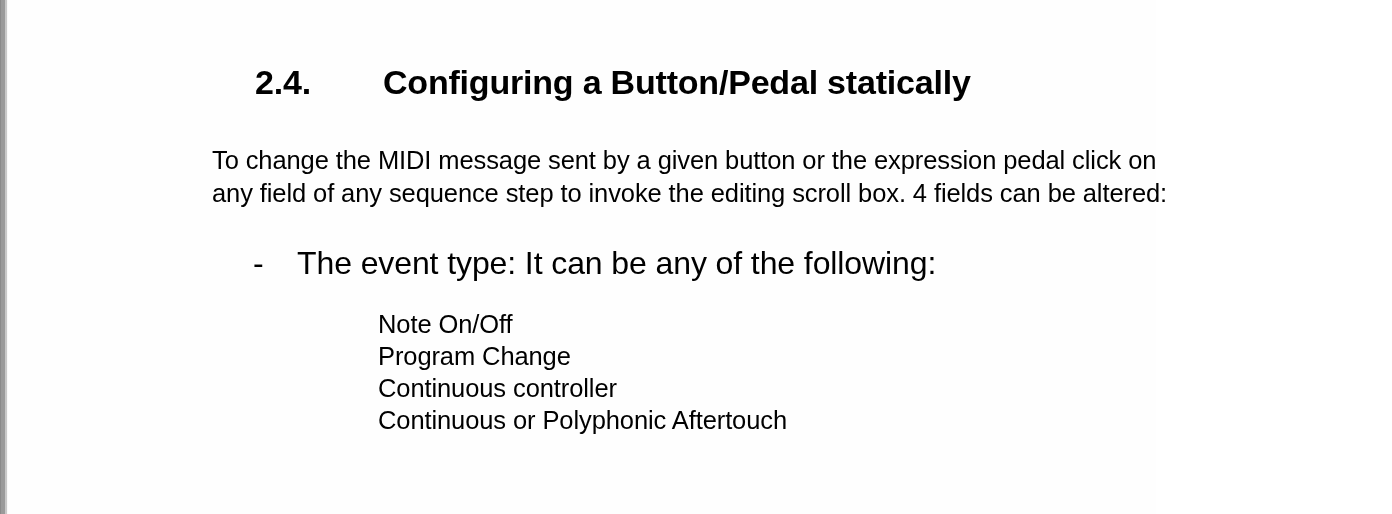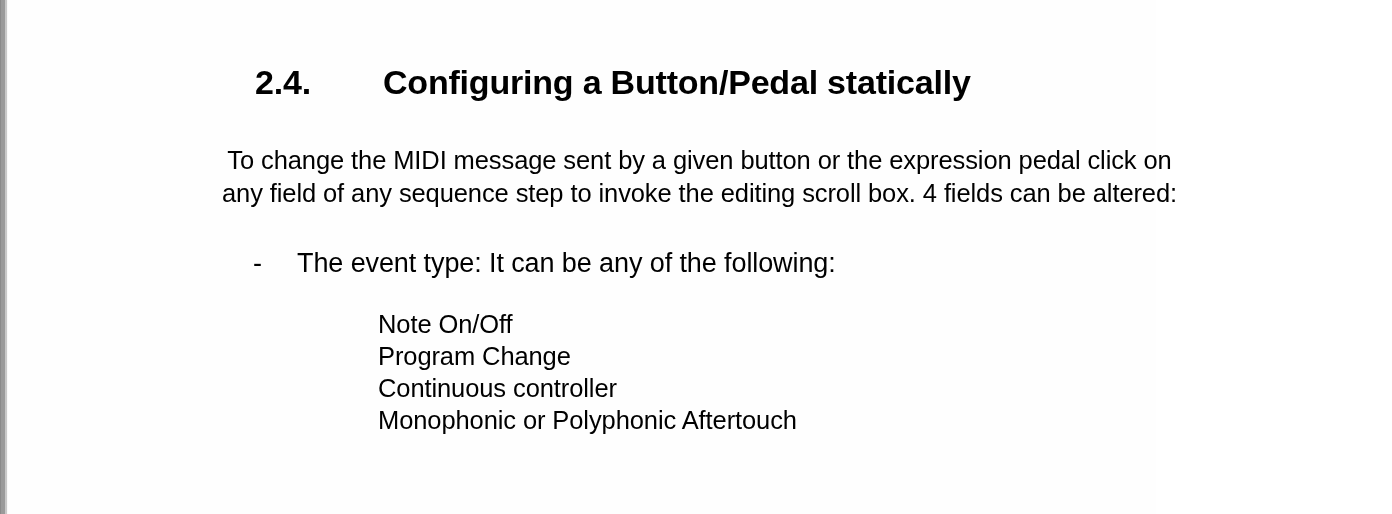--- a/index.html
+++ b/index.html
@@ -58,29 +58,28 @@
 
   
   .body-text {
     position: absolute;
     left: 212px;
     top: 118px;
     width: 975px;
     font-size: 25.5px;
     line-height: 33px;
     letter-spacing: -0.1px;
-    text-align: center;
   }
 
   
   .bullet-row {
     position: absolute;
     left: 253px;
     top: 247px;
-    font-size: 27px;
+    font-size: 32px;
     line-height: 33px;
     white-space: nowrap;
     letter-spacing: -0.1px;
   }
   .bullet-row .dash {
     display: inline-block;
     width: 44px;
   }
 
   
@@ -110,16 +109,16 @@
   <p class="body-text">To change the MIDI message sent by a given button or the expression pedal click on any field of any sequence step to invoke the editing scroll box. 4 fields can be altered:</p>
 
   <div class="bullet-row">
     <span class="dash">-</span><span>The event type: It can be any of the following:</span>
   </div>
 
   <div class="event-list">
     <div class="event-item">Note On/Off</div>
     <div class="event-item">Program Change</div>
     <div class="event-item">Continuous controller</div>
-    <div class="event-item">Monophonic or Polyphonic Aftertouch</div>
+    <div class="event-item">Continuous or Polyphonic Aftertouch</div>
   </div>
 
 </div>
 
 </body></html>

